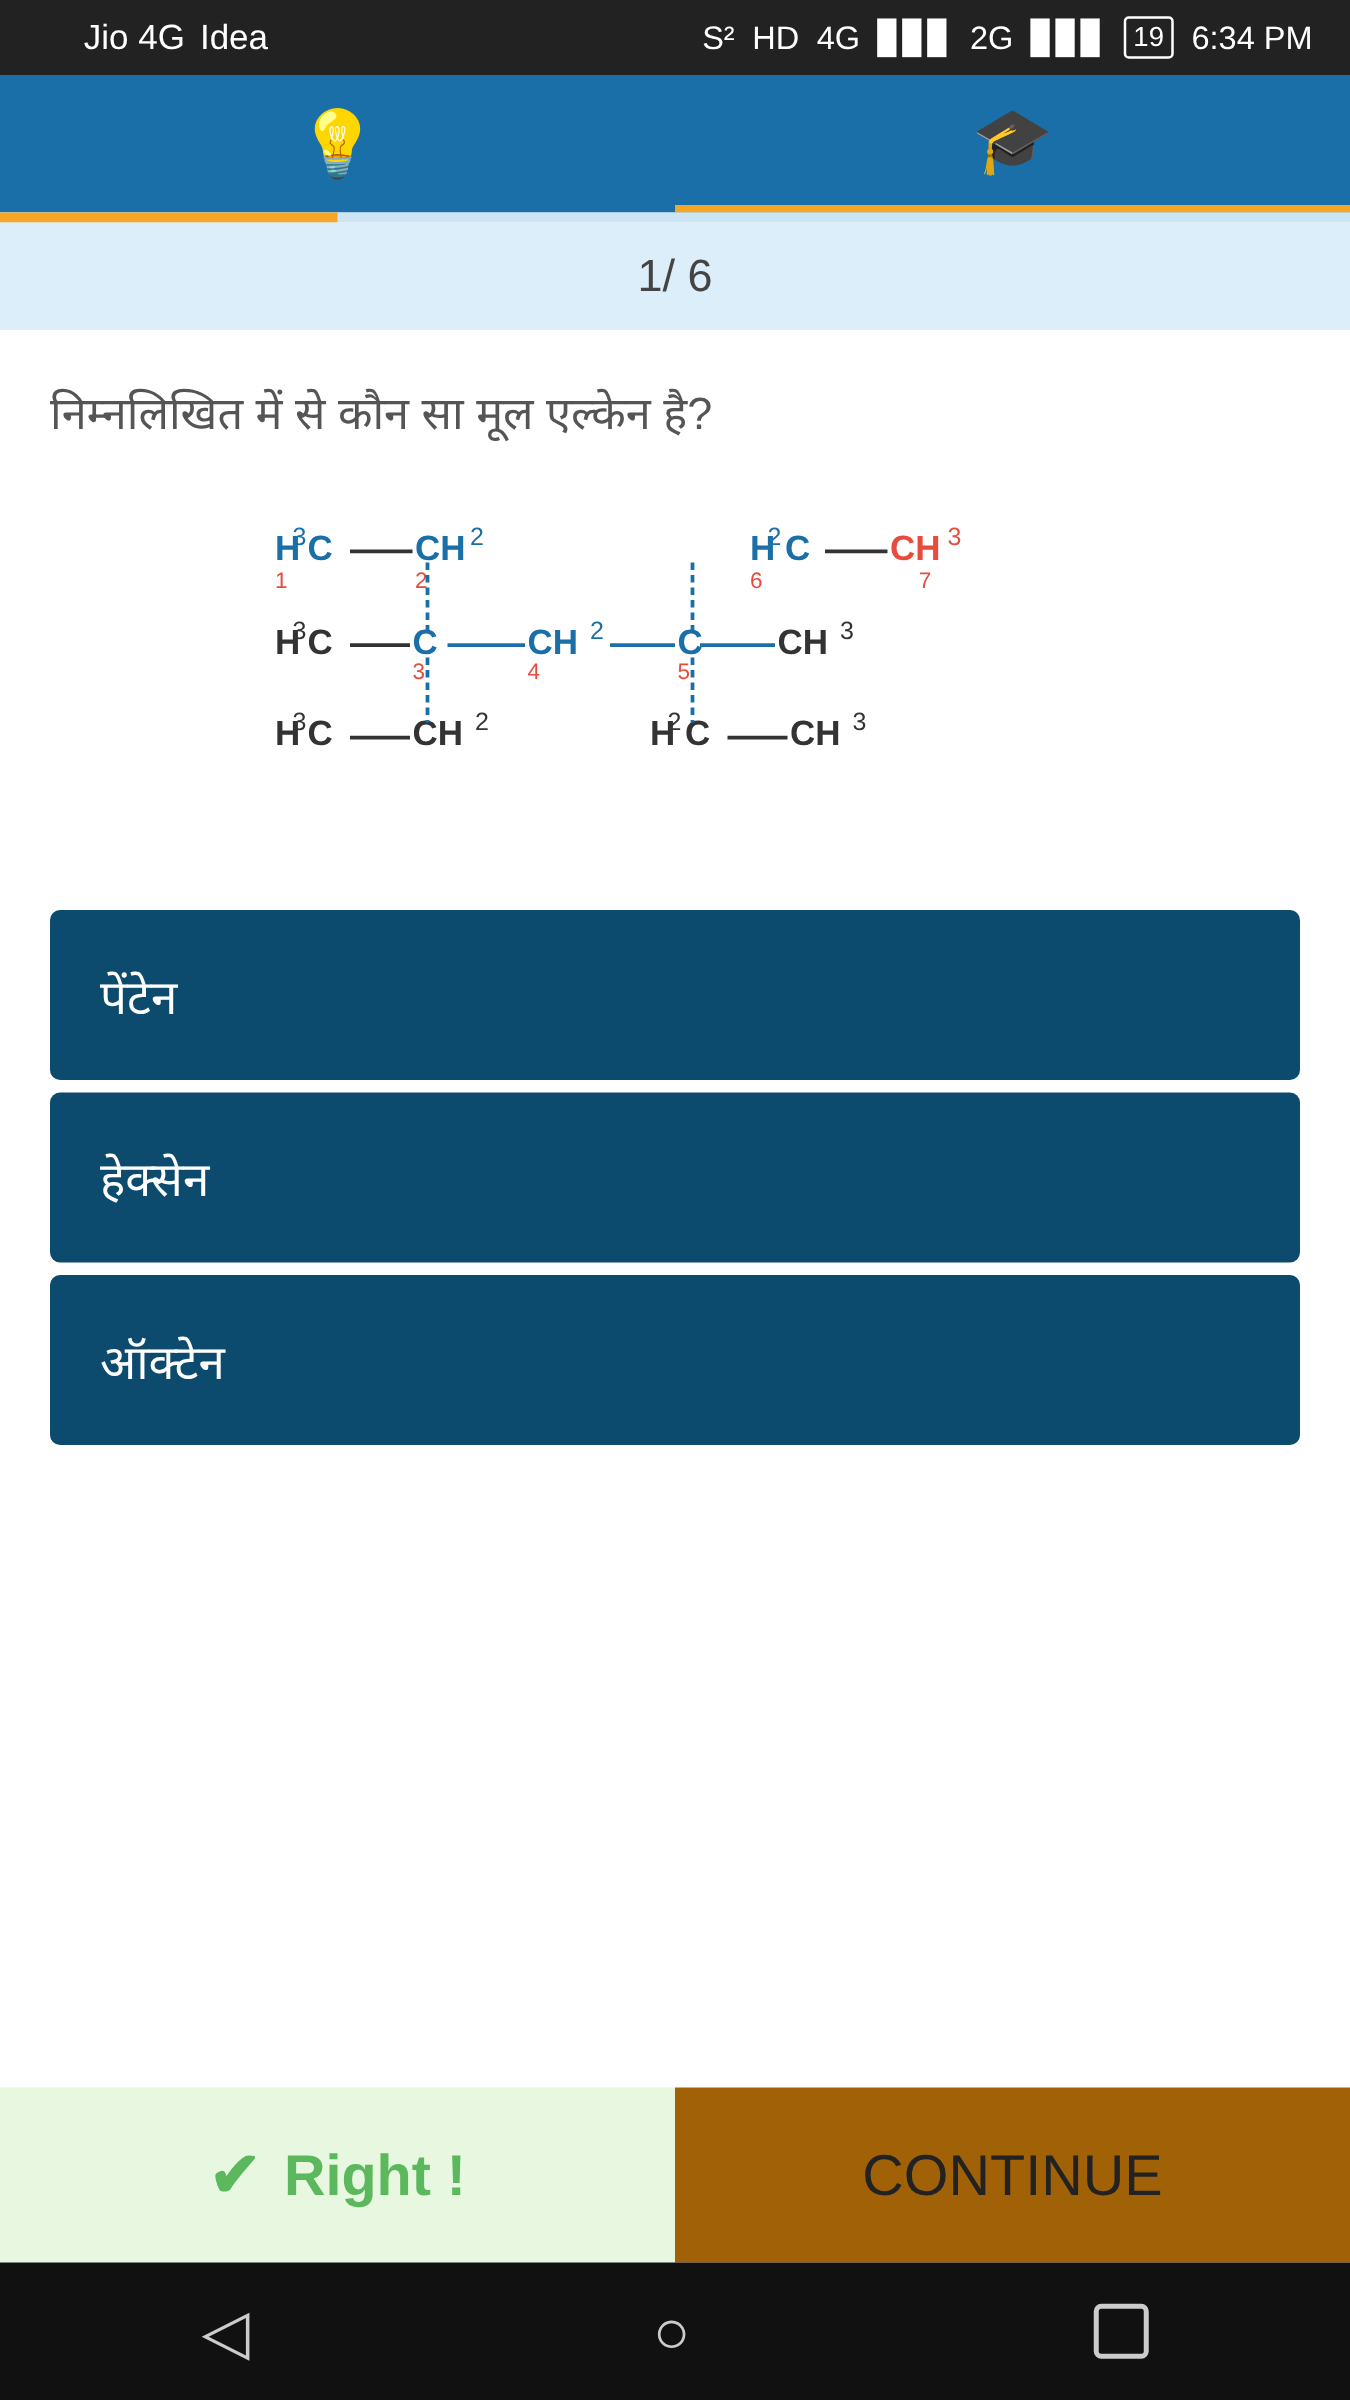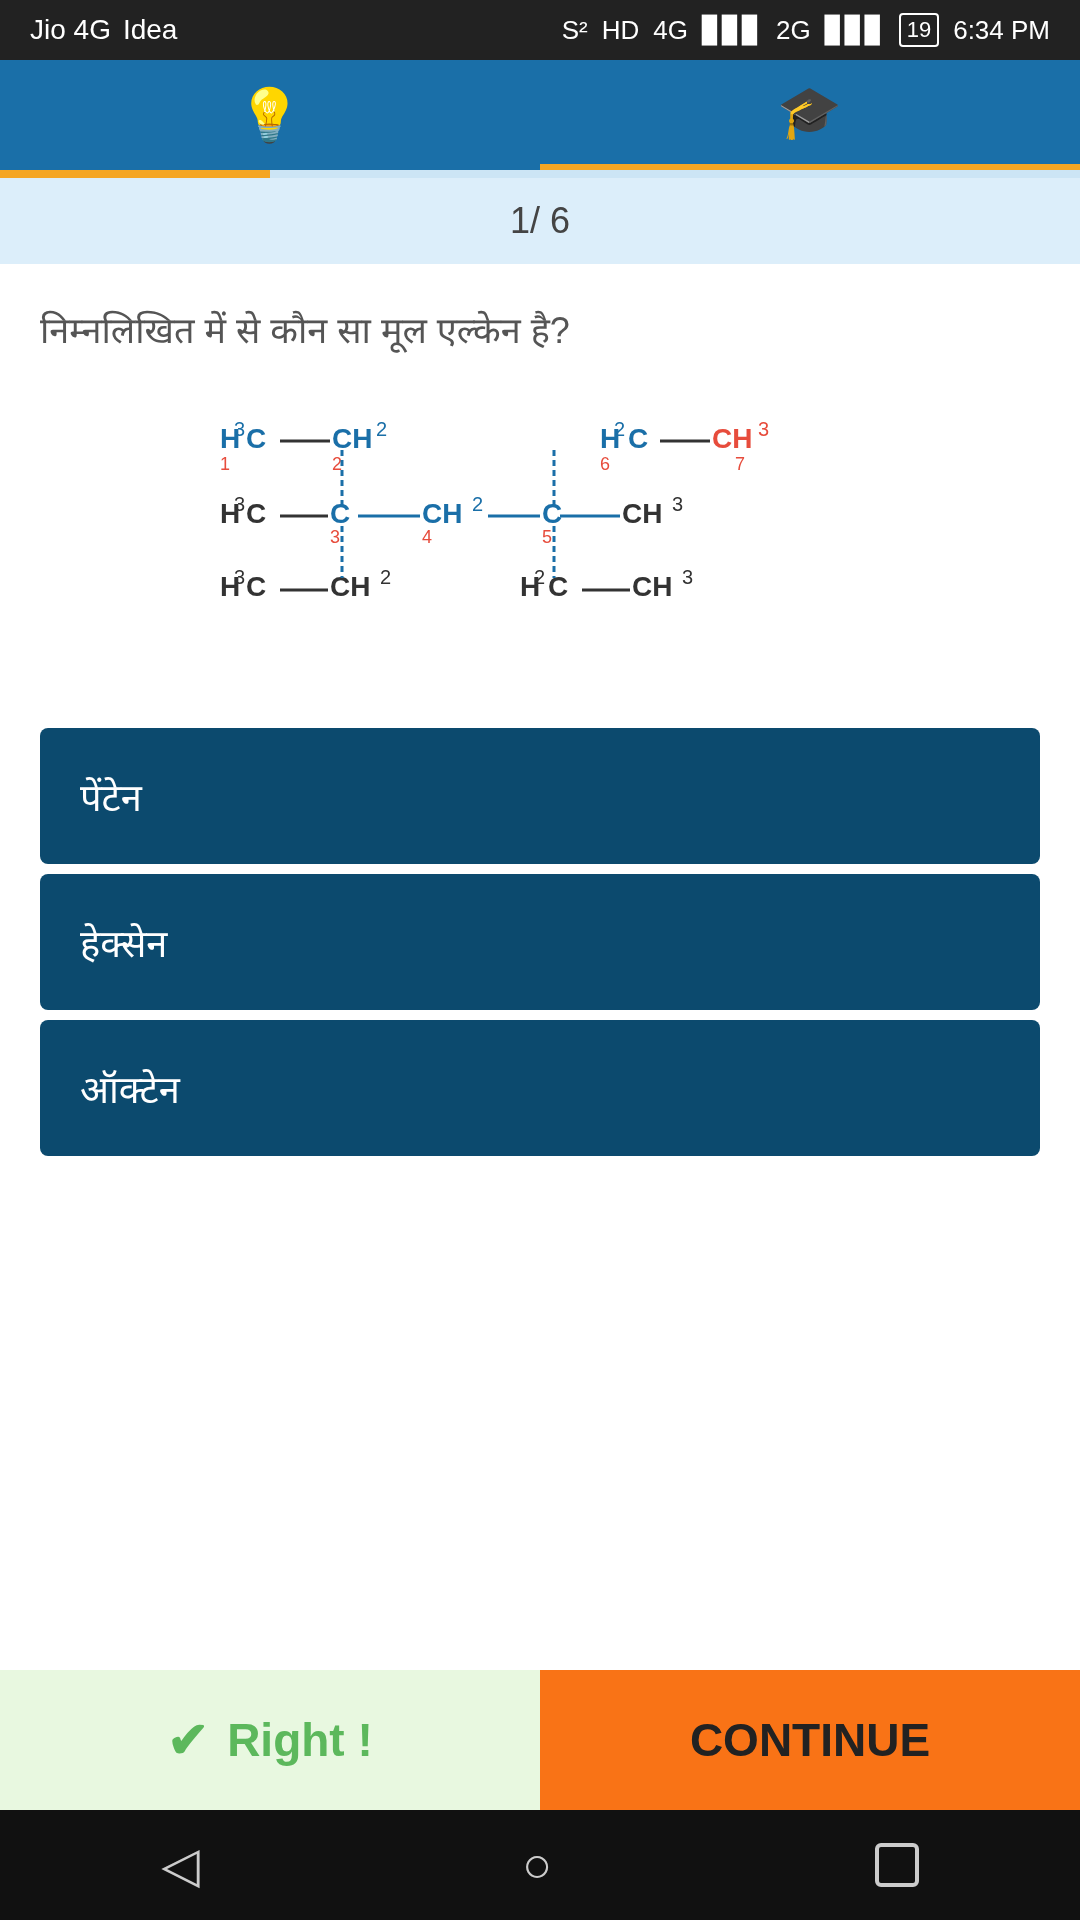--- a/index.html
+++ b/index.html
@@ -17,21 +17,21 @@
     .status-bar {
       background: #222;
       color: #fff;
       height: 60px;
       display: flex;
       align-items: center;
       justify-content: space-between;
       padding: 0 30px;
       font-size: 28px;
     }
-    .status-left { display: flex; align-items: center; gap: 12px; }
+    .status-left { display: flex; align-items: center; gap: 12px; margin-left: 37px; }
     .status-right { display: flex; align-items: center; gap: 14px; font-size: 26px; }
     .battery-box {
       border: 2px solid #fff;
       border-radius: 4px;
       padding: 2px 6px;
       font-size: 22px;
     }
 
     
     .top-nav {
@@ -145,26 +145,26 @@
       color: #5cb85c;
       cursor: pointer;
       display: flex;
       align-items: center;
       justify-content: center;
       gap: 18px;
       font-weight: bold;
     }
     .continue-btn {
       flex: 1;
-      background: #f97316;
+      background: #a16207;
       border: none;
       font-size: 46px;
       color: #222;
       cursor: pointer;
-      font-weight: bold;
+      font-weight: normal;
       display: flex;
       align-items: center;
       justify-content: center;
     }
     .check-icon {
       font-size: 50px;
       color: #5cb85c;
     }
 
     

